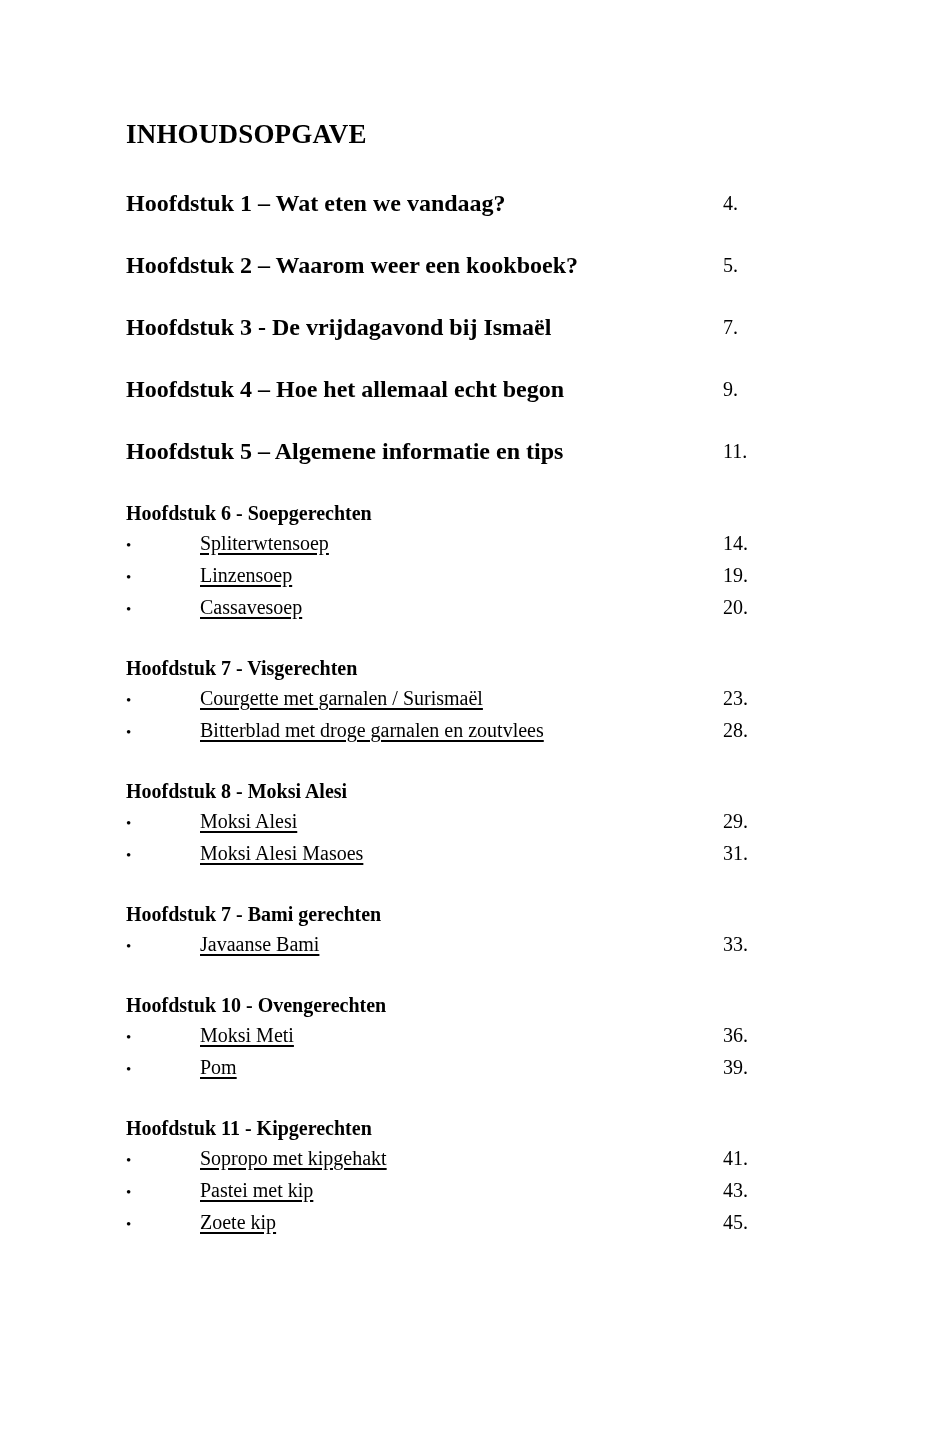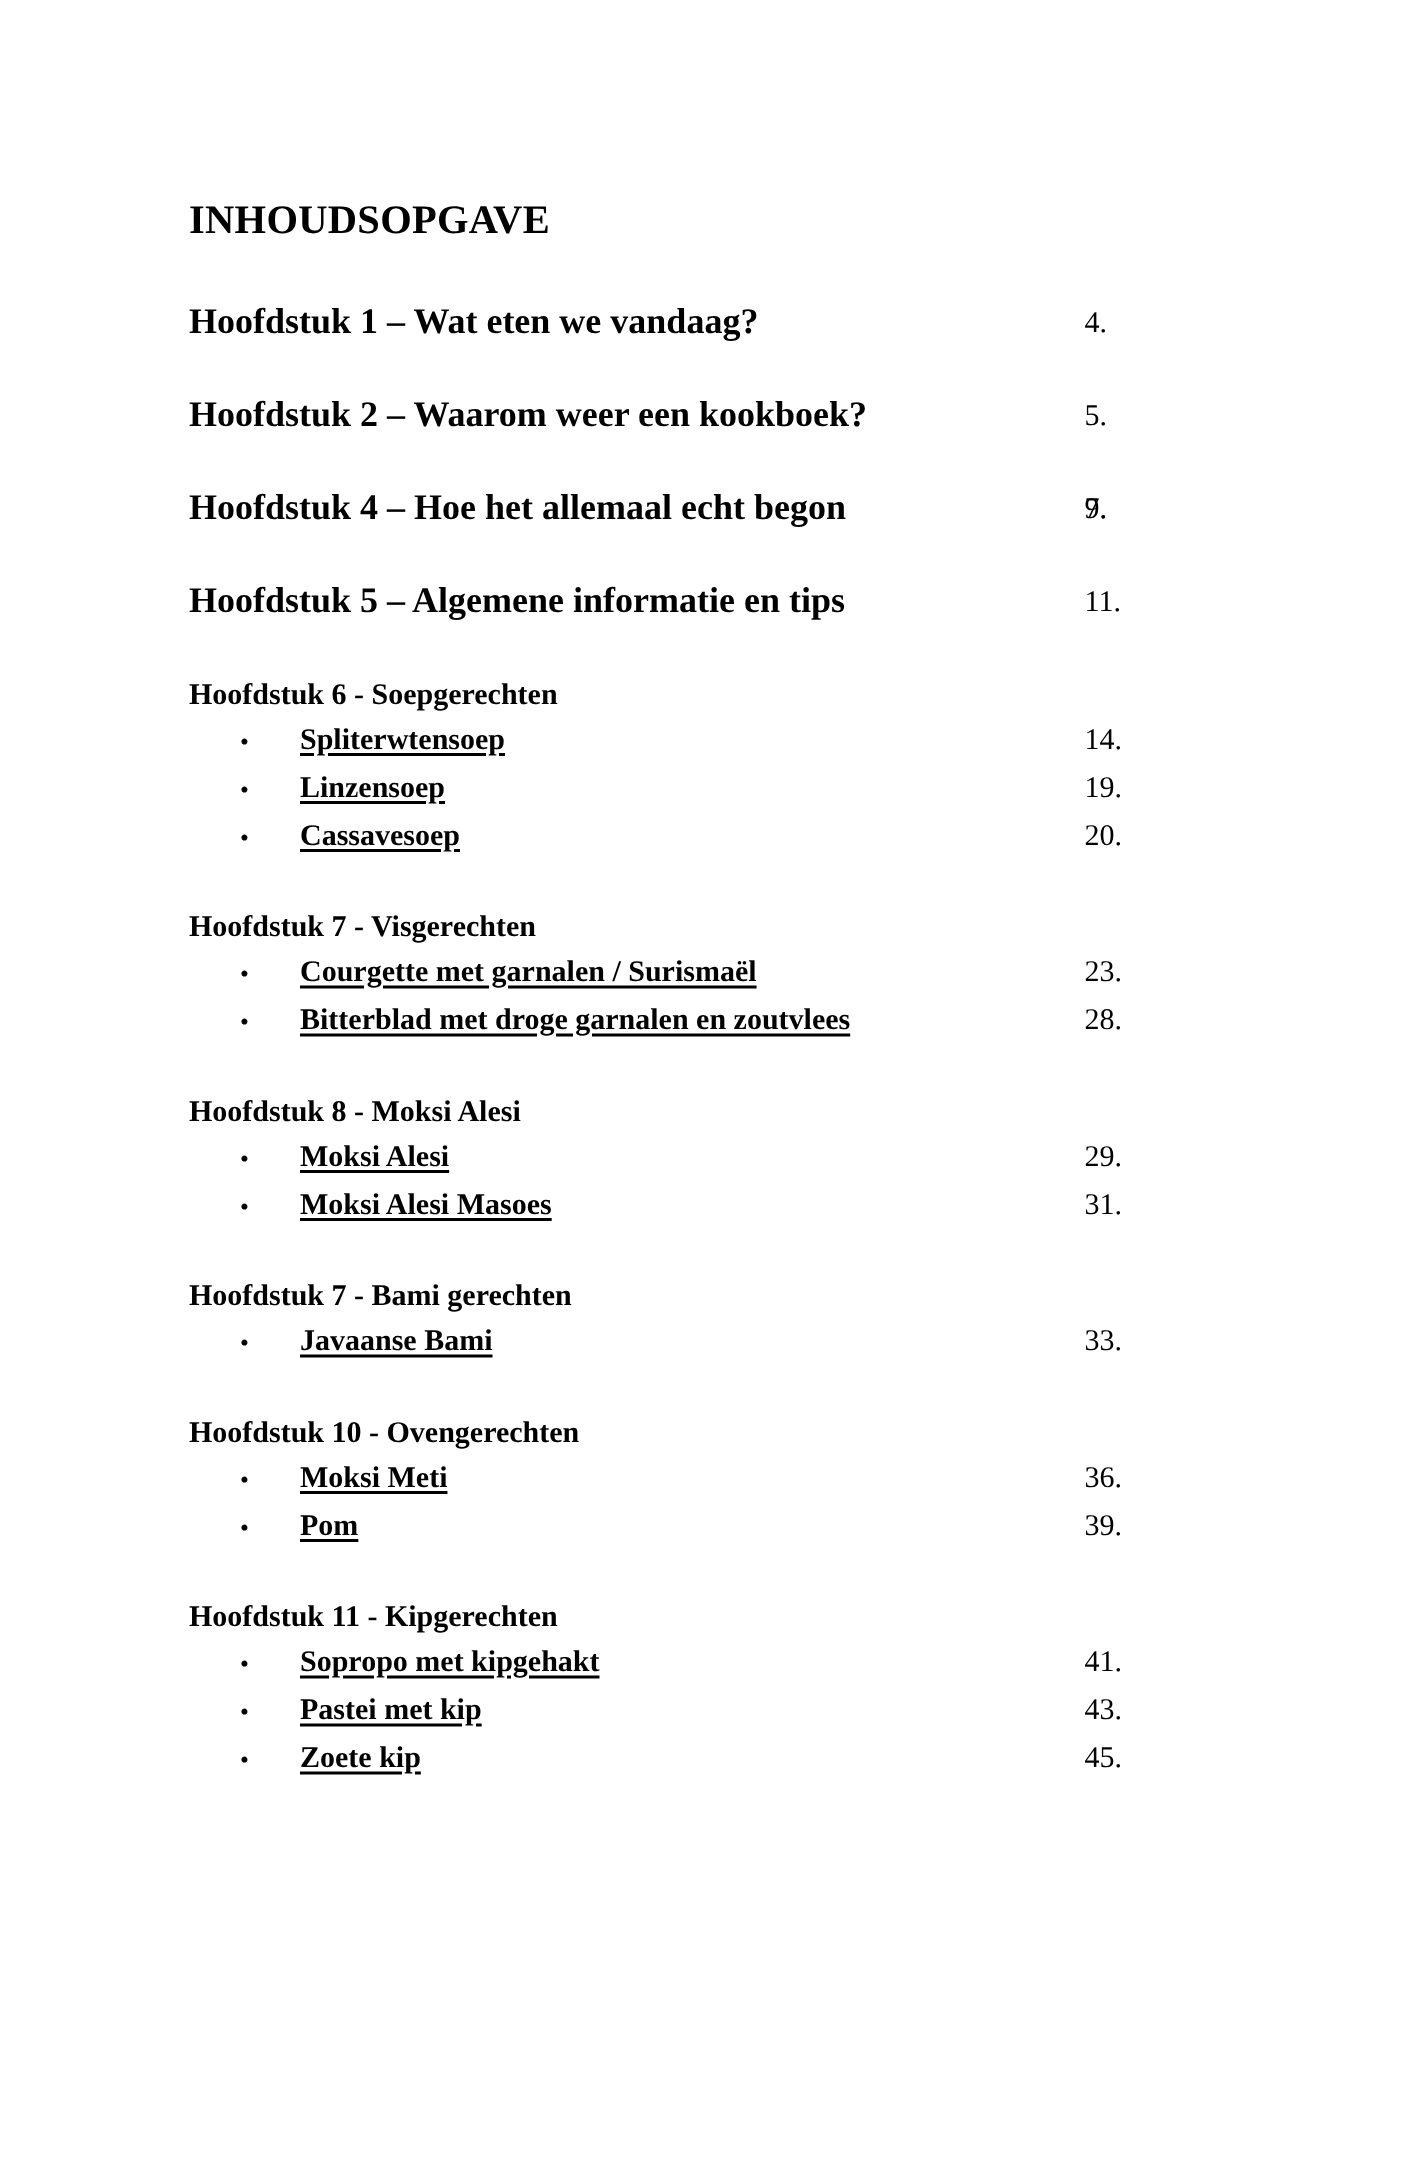--- a/index.html
+++ b/index.html
@@ -25,21 +25,21 @@
     top: 0;
     width: 943px;
     height: 1440px;
     background: #ffffff;
   }
 
   
   #toc {
     position: absolute;
     left: 126px;
-    top: 132px;
+    top: 120px;
     width: 700px;
   }
 
   
   .doc-title {
     font-size: 27px;
     font-weight: bold;
     letter-spacing: 0.2px;
     line-height: 1.1;
     margin: 0 0 38px 0;
@@ -102,24 +102,23 @@
     line-height: 30px;
     white-space: pre;
   }
   
   .bullet-underline {
     display: inline-block;
     text-decoration: underline;
     text-decoration-thickness: 2px;
     text-underline-offset: 3px;
     font-size: 20px;
-    font-weight: bold;
+    font-weight: normal;
     line-height: 30px;
     white-space: pre;
-    text-align: center;
   }
   .bullet-glyph {
     display: inline-block;
     width: 74px;            
     font-size: 15px;
     vertical-align: baseline;
   }
   .bullet-text {
     font-size: 20px;
   }
@@ -128,21 +127,21 @@
 <body>
 
 <div id="page">
   <div id="toc">
 
     <h1 class="doc-title">INHOUDSOPGAVE</h1>
 
     <div id="entries">
         <div class="row chapter-major"><span class="chapter-label">Hoofdstuk 1 – Wat eten we vandaag?</span><span class="pageno">4.</span></div>
         <div class="row chapter-major"><span class="chapter-label">Hoofdstuk 2 – Waarom weer een kookboek?</span><span class="pageno">5.</span></div>
-        <div class="row chapter-major"><span class="pageno">7.</span></div>
+        <div class="row chapter-major"><span class="chapter-label">Hoofdstuk 3 - De vrijdagavond bij Ismaël</span><span class="pageno">7.</span></div>
         <div class="row chapter-major"><span class="chapter-label">Hoofdstuk 4 – Hoe het allemaal echt begon</span><span class="pageno">9.</span></div>
         <div class="row chapter-major"><span class="chapter-label">Hoofdstuk 5 – Algemene informatie en tips</span><span class="pageno">11.</span></div>
         <div class="section">
           <div class="section-heading">Hoofdstuk 6 - Soepgerechten</div>
           <ul class="bullets">
             <li class="bullet-row"><span class="bullet-underline"><span class="bullet-glyph">•</span><span class="bullet-text">Spliterwtensoep</span></span><span class="pageno">14.</span></li>
             <li class="bullet-row"><span class="bullet-underline"><span class="bullet-glyph">•</span><span class="bullet-text">Linzensoep</span></span><span class="pageno">19.</span></li>
             <li class="bullet-row"><span class="bullet-underline"><span class="bullet-glyph">•</span><span class="bullet-text">Cassavesoep</span></span><span class="pageno">20.</span></li>
           </ul>
         </div>

